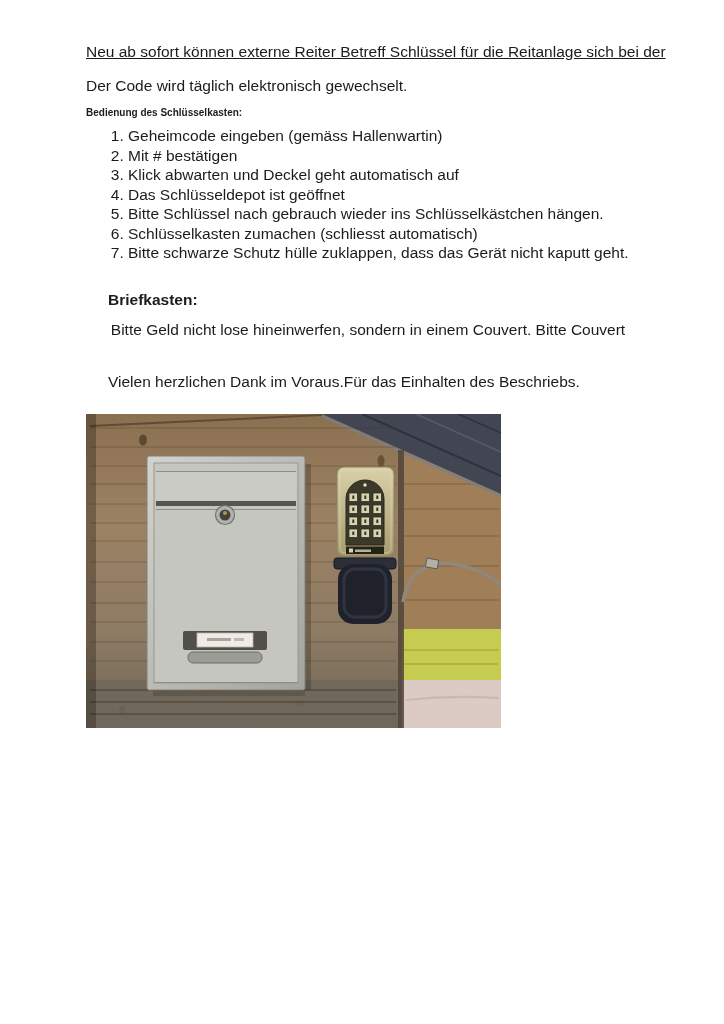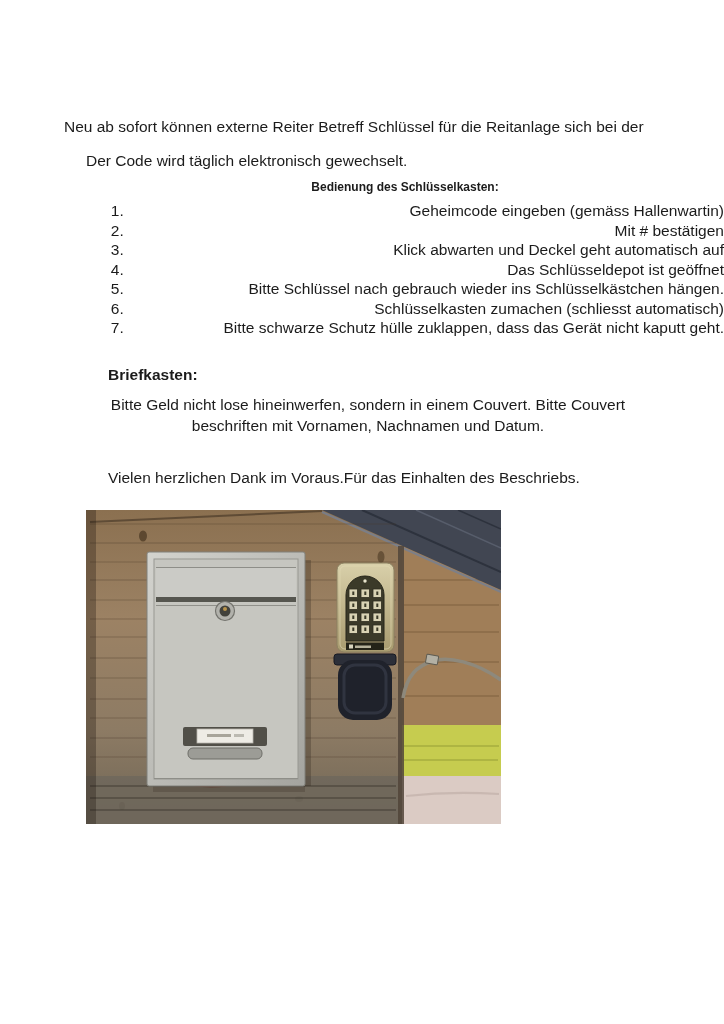--- a/index.html
+++ b/index.html
@@ -5,25 +5,25 @@
   html, body { margin: 0; padding: 0; }
   body {
     width: 724px; height: 1024px;
     background: #ffffff;
     font-family: "Liberation Sans", "DejaVu Sans", sans-serif;
     font-size: 15.5px; line-height: 21px;
     color: #1b1b1b;
     overflow: hidden;
   }
   .line { display: block; }
-  .p-intro { padding-top: 116px; margin: 0 0 0 64px; width: 580px; }
+  .p-intro { padding-top: 41px; margin: 0 0 0 86px; width: 580px; text-decoration: underline; }
   a.doc-link { color: #0563c1; text-decoration: underline; cursor: pointer; }
   .p-code { margin: 13px 0 0 86px; }
-  .h-keybox { margin: 6px 0 0 86px; font-weight: bold; font-size: 12px; text-align: center; }
-  ol.steps { margin: 3px 0 0 0; padding: 0 0 0 128px; text-align: right; }
+  .h-keybox { margin: 6px 0 0 86px; font-weight: bold; font-size: 10px; }
+  ol.steps { margin: 3px 0 0 0; padding: 0 0 0 128px; }
   ol.steps li { line-height: 19.5px; }
   .h-brief { margin: 26px 0 0 108px; font-weight: bold; font-size: 15.5px; }
   .p-money { margin: 9px 0 0 108px; width: 520px; text-align: center; }
   .p-thanks { margin: 31px 0 16px 108px; }
   .photo-wrap { margin: 22px 0 0 86px; width: 415px; height: 314px; }
   .photo-wrap svg { display: block; }
 </style>
 </head>
 <body>
 
@@ -42,21 +42,20 @@
   <li>Das Schlüsseldepot ist geöffnet</li>
   <li>Bitte Schlüssel nach gebrauch wieder ins Schlüsselkästchen hängen.</li>
   <li>Schlüsselkasten zumachen (schliesst automatisch)</li>
   <li>Bitte schwarze Schutz hülle zuklappen, dass das Gerät nicht kaputt geht.</li>
 </ol>
 
 <p class="h-brief">Briefkasten:</p>
 
 <p class="p-money">
   <span class="line">Bitte Geld nicht lose hineinwerfen, sondern in einem Couvert. Bitte Couvert</span>
-  <span class="line">beschriften mit Vornamen, Nachnamen und Datum.</span>
 </p>
 
 <p class="p-thanks">Vielen herzlichen Dank im Voraus.Für das Einhalten des Beschriebs.</p>
 
 <div class="photo-wrap">
 <svg viewBox="0 0 415 314" width="415" height="314" xmlns="http://www.w3.org/2000/svg">
   <defs>
     <linearGradient id="wg" x1="0" y1="0" x2="0" y2="1">
       <stop offset="0" stop-color="#8b7050"></stop>
       <stop offset="0.35" stop-color="#9c8264"></stop>

